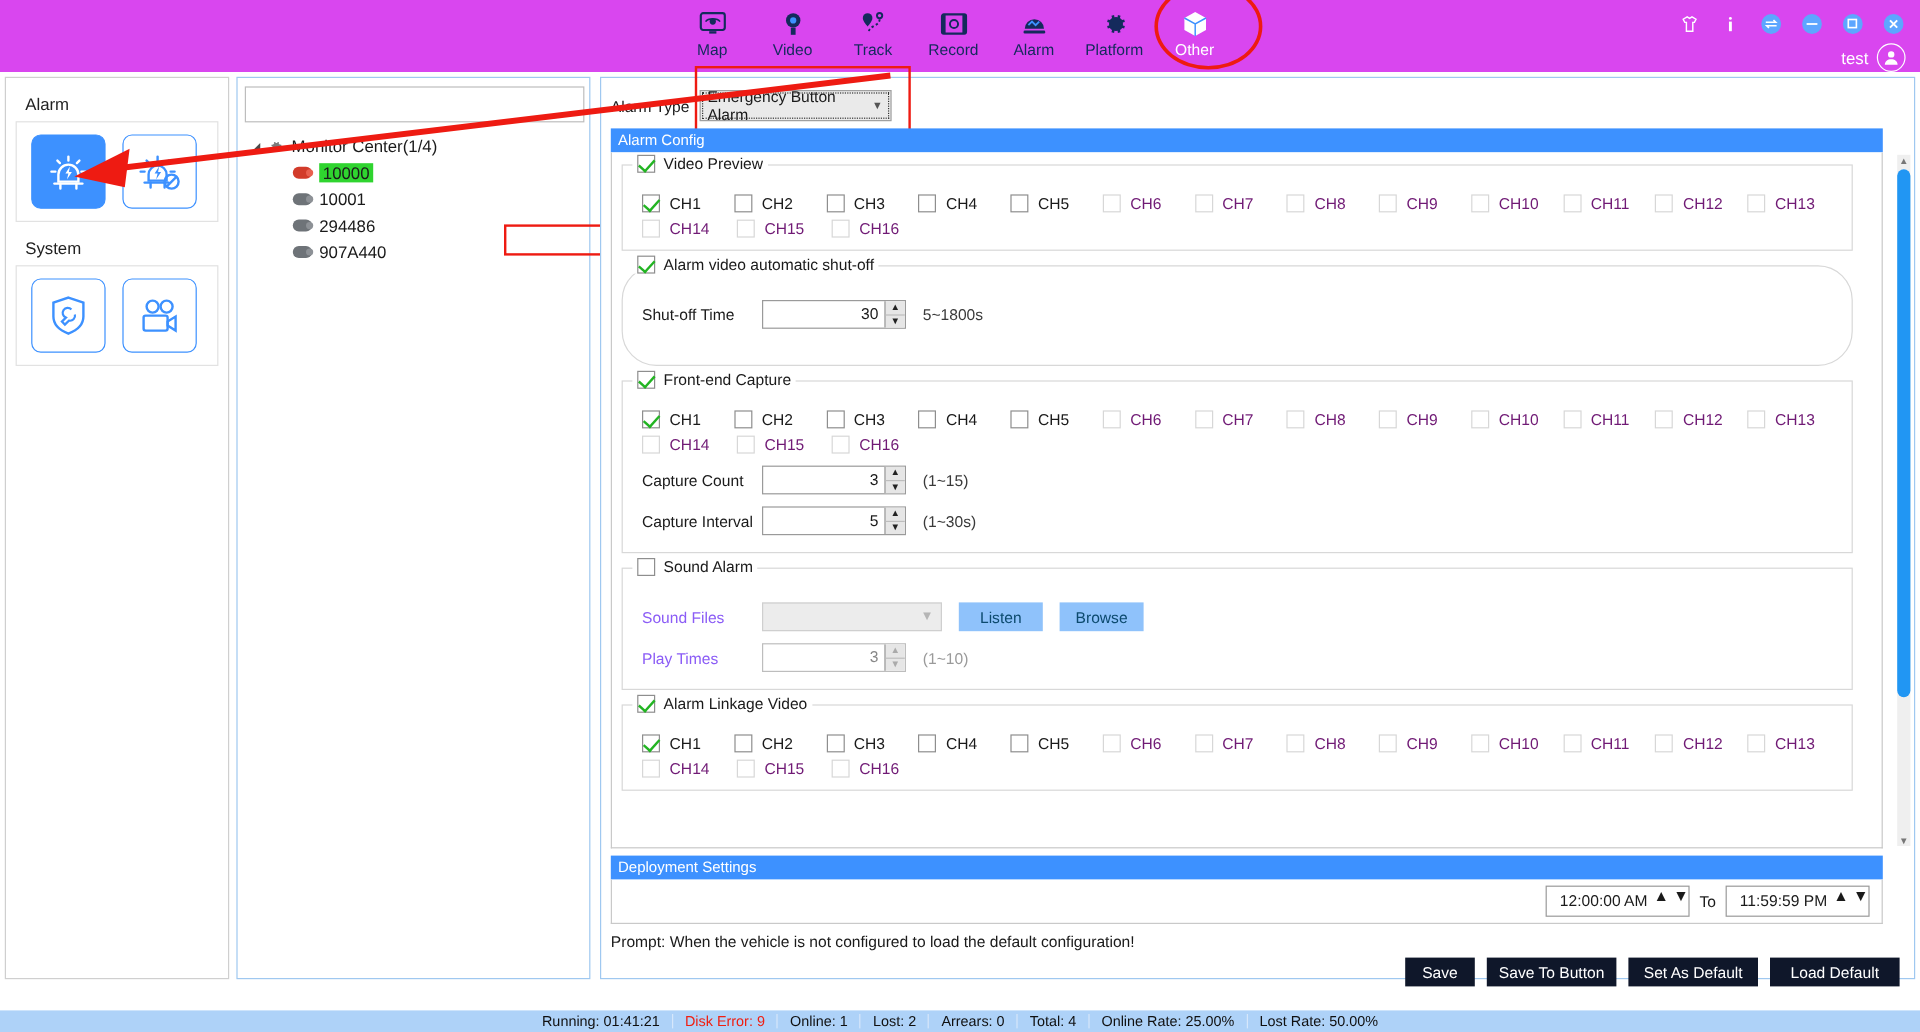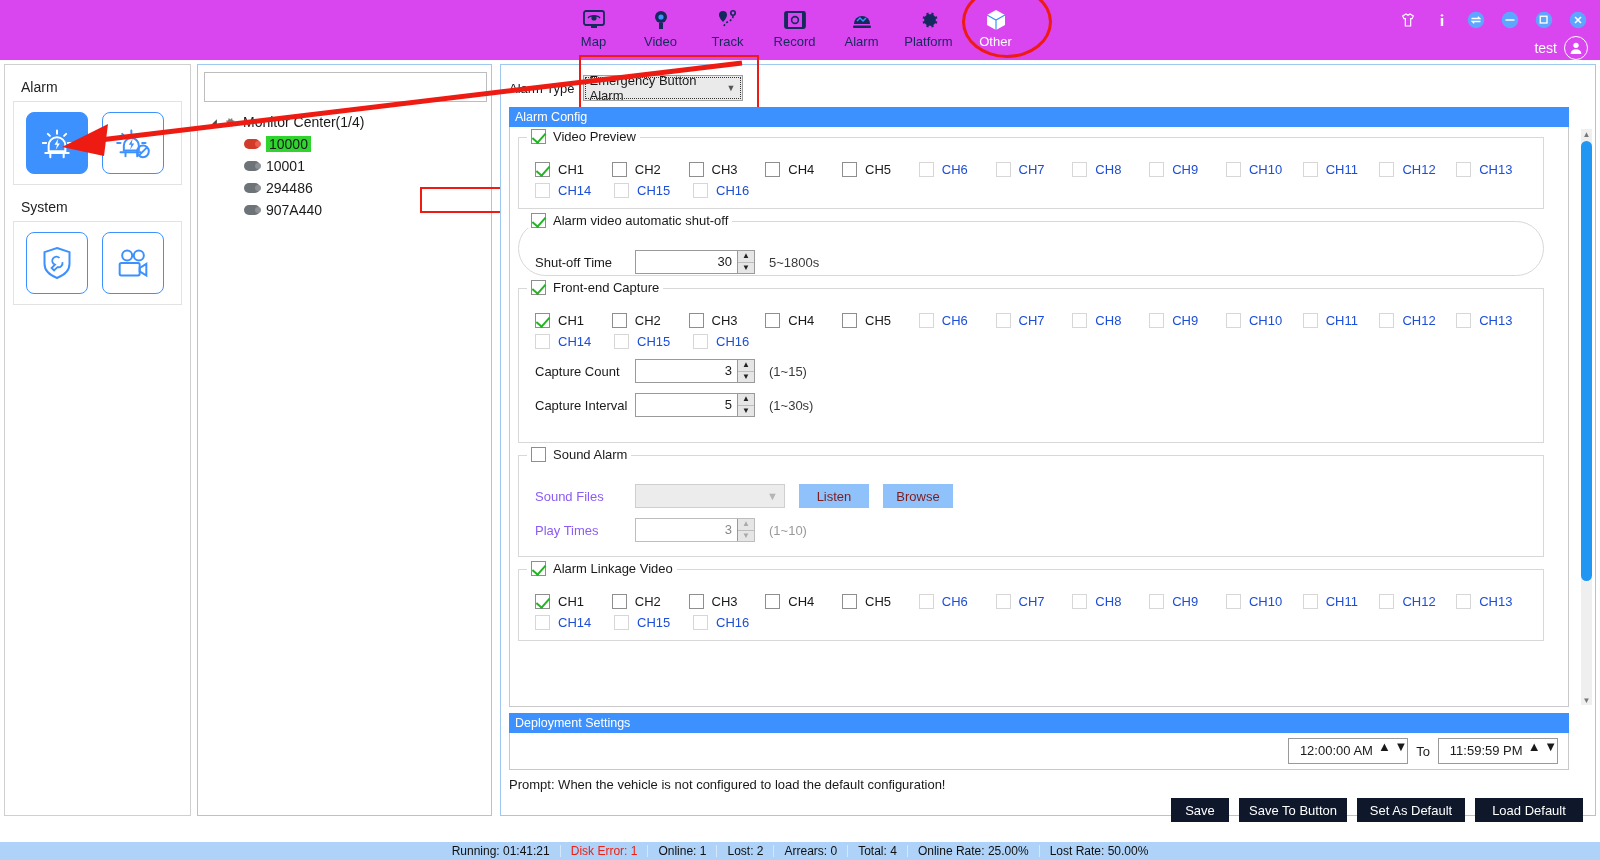--- a/index.html
+++ b/index.html
@@ -132,39 +132,39 @@
   .cb{ width:15px;height:15px;border:1px solid #8e8e8e;background:#fff;display:inline-block;
        position:relative; flex:0 0 auto; cursor:pointer;}
   .cb.on::after{
     content:""; position:absolute; left:3px; top:0px; width:6px; height:11px;
     border:solid #22b422; border-width:0 2.5px 2.5px 0; transform:rotate(42deg);
   }
   .cb.dis{ border-color:#d7d7d7; }
 
   .chrow{ display:flex; align-items:center; margin:6px 0 0 6px;text-align:right; }
   .chcell{ width:79px; display:flex; align-items:center; gap:8px; font-size:13px; }
-  .chcell.dis{ color:#1d4ed8; }
+  .chcell.dis{ color:#701a75; }
 
   .inline{ display:flex; align-items:center; margin:10px 0 0 6px; }
   .inline .lw{ width:100px; font-size:13px; }
   .inline .lw.dis{ color:#8b5cf6; }
   .spin{ display:flex; width:120px; height:24px; border:1px solid #9a9a9a; background:#fff; }
   .spin .val{ flex:1; text-align:right; padding-right:5px; font-size:13px; line-height:22px; }
   .spin .arr{ width:17px; border-left:1px solid #9a9a9a; background:#e6e6e6;
               display:flex; flex-direction:column; }
   .spin .arr span{ flex:1; display:flex; align-items:center; justify-content:center;
                    font-size:8px; color:#222; line-height:1; cursor:pointer;}
   .spin .arr span:first-child{ border-bottom:1px solid #bdbdbd; }
   .hint{ margin-left:14px; font-size:13px; color:#3a3a3a; }
   .hint.dis{ color:#9a9a9a; }
 
   .selbox{ width:150px;height:24px;border:1px solid #cfcfcf;background:#ececec;
            display:flex;align-items:center;justify-content:flex-end;padding-right:6px;
            color:#b5b5b5; font-size:11px;}
-  .btn-lite{ height:24px; min-width:70px; background:#8fc2fb; color:#7f1d1d;
+  .btn-lite{ height:24px; min-width:70px; background:#8fc2fb; color:#0c4a6e;
              border:none; font-size:13px; cursor:pointer; margin-left:14px;
              font-family:"Liberation Sans", sans-serif;}
 
   #vscroll{ position:absolute; right:3px; top:64px; width:11px; height:576px; background:#efefef; }
   #vscroll .thumb{ position:absolute; left:0; top:12px; width:11px; height:440px;
                    background:#2196f3; border-radius:6px; cursor:pointer;}
   #vscroll .up, #vscroll .dn{ position:absolute; left:1px; width:9px; height:10px;
                    display:flex;align-items:center;justify-content:center;font-size:8px;color:#777;}
   #vscroll .up{ top:0; } #vscroll .dn{ bottom:0; }
 
@@ -481,39 +481,39 @@
               <span class="cb dis"></span>
               <span>CH15</span>
             </span>
           <span class="chcell dis">
               <span class="cb dis"></span>
               <span>CH16</span>
             </span>
         </div>
       </div>
 
-      <div class="gbox" style="padding-bottom:1px;border-radius:29px;">
+      <div class="gbox" style="padding-bottom:30px;border-radius:29px;">
         <div class="gtitle">
           <span class="cb on"></span>
           <span>Alarm video automatic shut-off</span>
         </div>
         <div class="inline">
           <span class="lw">Shut-off Time</span>
           <span class="spin">
             <span class="val">30</span>
             <span class="arr">
               <span>▲</span>
               <span>▼</span>
             </span>
           </span>
           <span class="hint">5~1800s</span>
         </div>
       </div>
 
-      <div class="gbox" style="padding-bottom:25px;">
+      <div class="gbox" style="padding-bottom:14px;">
         <div class="gtitle">
           <span class="cb on"></span>
           <span>Front-end Capture</span>
         </div>
         <div class="chrow">
           <span class="chcell">
               <span class="cb on"></span>
               <span>CH1</span>
             </span>
           <span class="chcell">
@@ -744,20 +744,20 @@
   </div>
 </div>
 
 <svg id="arrow-svg">
   <path d="M 742 63 L 100 140" stroke="#ee1b12" stroke-width="5" fill="none"></path>
   <path d="M 62 147 L 108 124 L 104 156 Z" fill="#ee1b12"></path>
 </svg>
 
 <div id="statusbar">
   <span class="sbitem">Running: 01:41:21</span>
-  <span class="sbitem err">Disk Error: 1</span>
+  <span class="sbitem err">Disk Error: 9</span>
   <span class="sbitem">Online: 1</span>
   <span class="sbitem">Lost: 2</span>
   <span class="sbitem">Arrears: 0</span>
   <span class="sbitem">Total: 4</span>
   <span class="sbitem">Online Rate: 25.00%</span>
   <span class="sbitem">Lost Rate: 50.00%</span>
 </div>
 
 </body></html>

